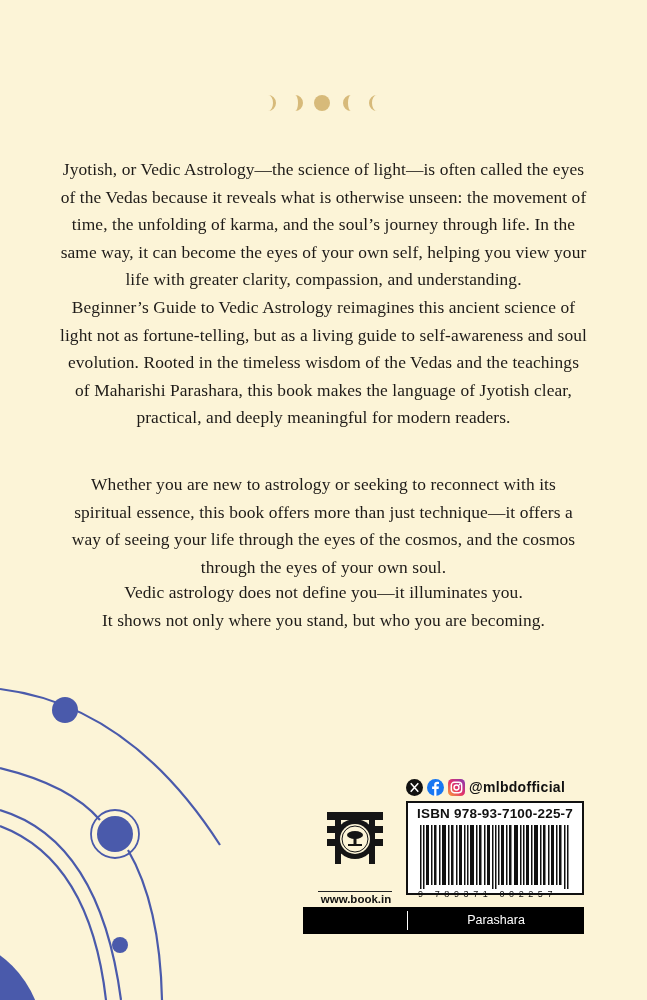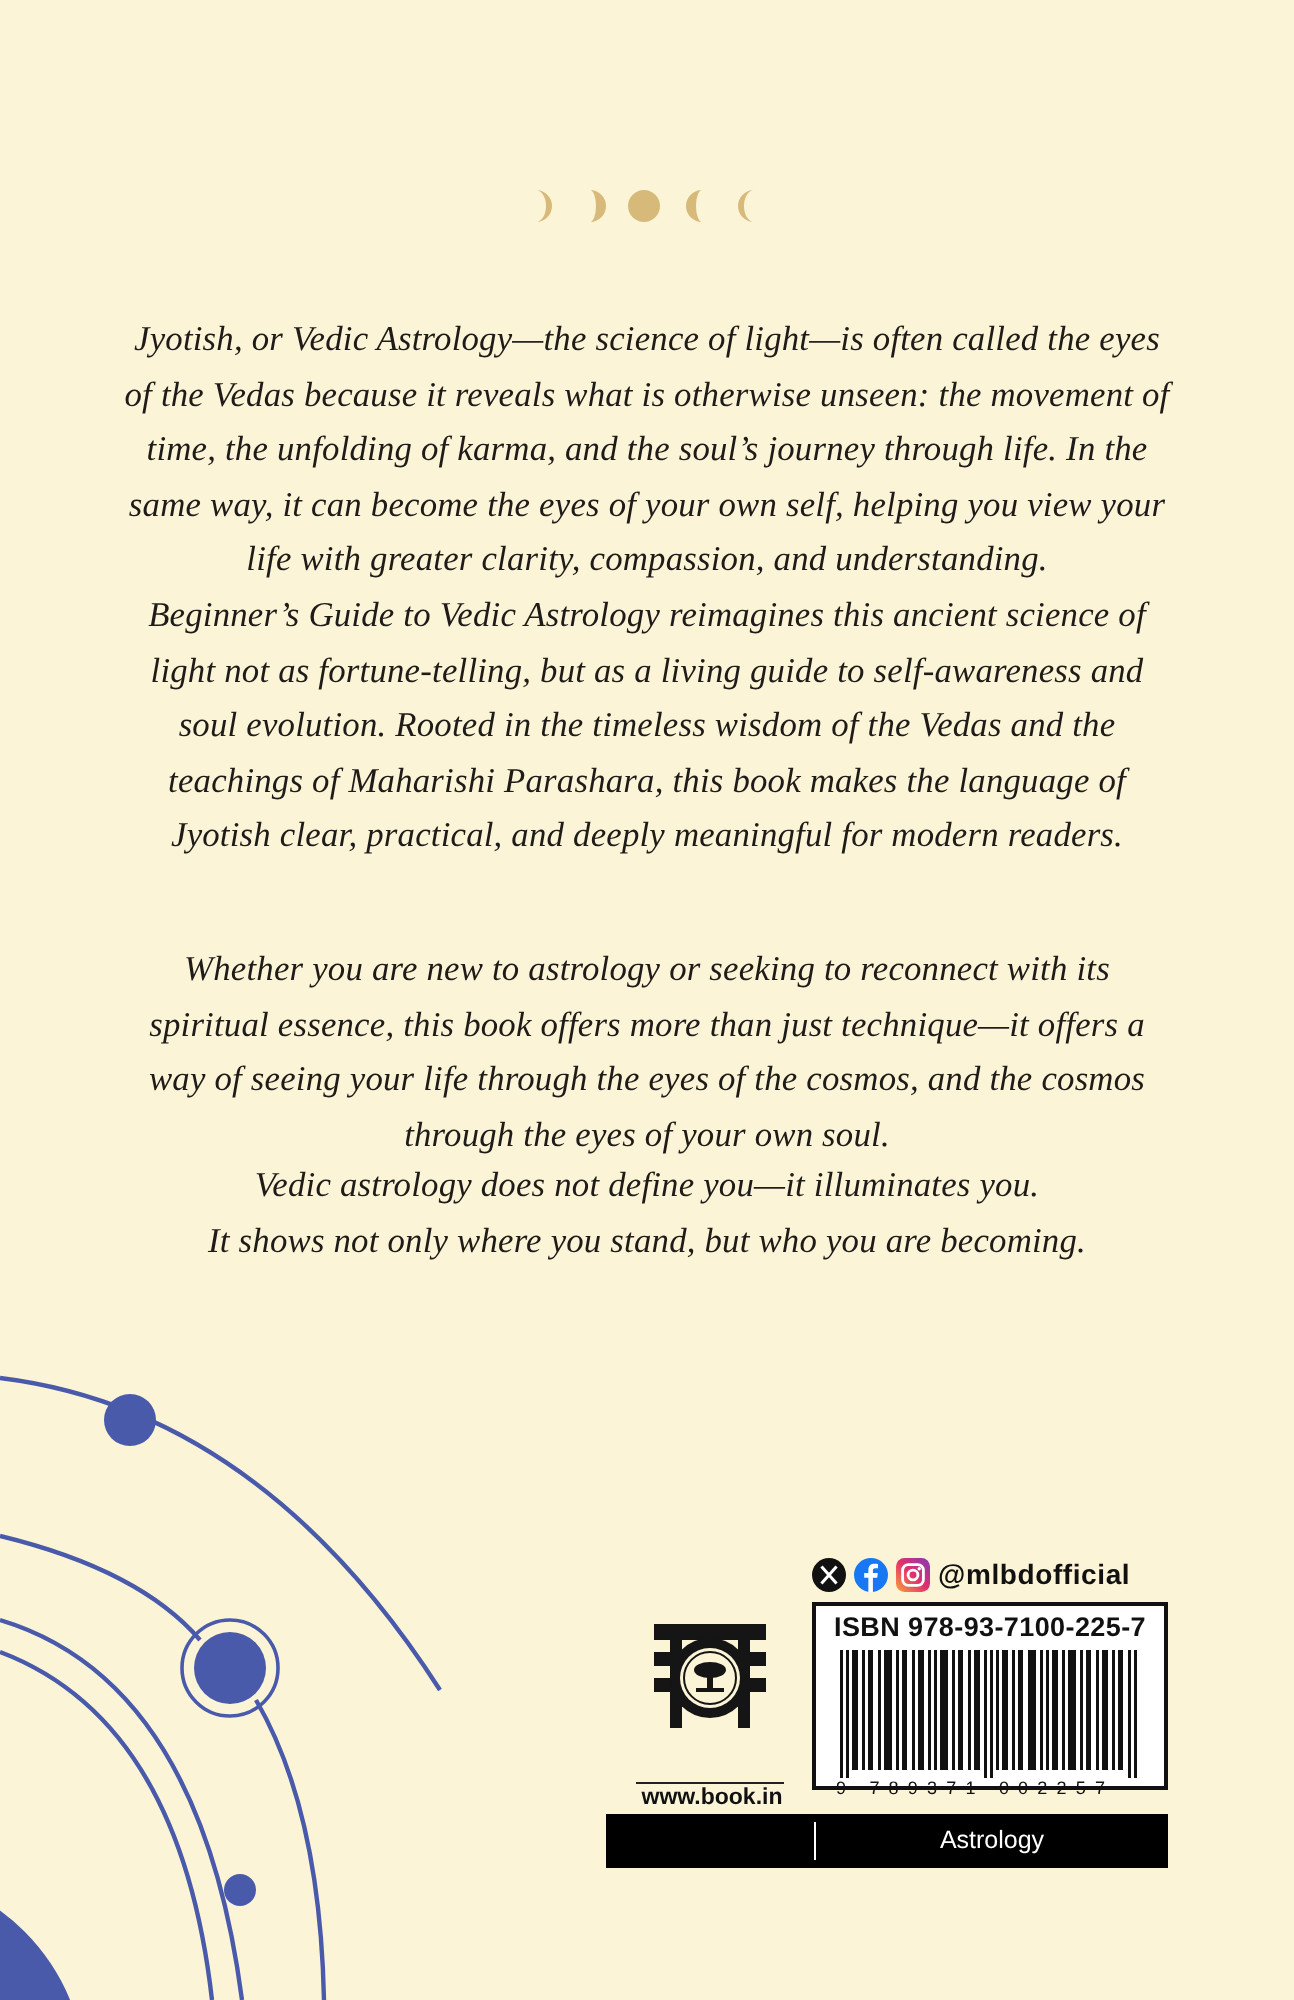--- a/index.html
+++ b/index.html
@@ -11,21 +11,20 @@
     color: #1d1a17;
   }
   .moons {
     position: absolute; left: 0; top: 93px; width: 647px; height: 20px;
   }
   .blurb {
     position: absolute; left: 60px; width: 527px; text-align: center;
     font-family: "Liberation Serif", "DejaVu Serif", serif;
     font-size: 17.4px; line-height: 27.6px; letter-spacing: 0.1px;
     color: #1e1b18;
-    font-style: italic;
   }
   .blurb p { margin: 0; }
   #p1 { top: 156px; }
   #p2 { top: 294px; }
   #p3 { top: 471px; }
   #p4 { top: 579px; }
   .art { position: absolute; left: 0; top: 650px; width: 300px; height: 350px; }
   .logo-area {
     position: absolute; left: 315px; top: 808px; width: 80px; height: 100px;
     text-align: center;
@@ -225,14 +224,14 @@
       <rect x="141" y="0" width="2.5" height="60"></rect>
       <rect x="146" y="0" width="1.5" height="64"></rect>
       <rect x="149" y="0" width="1.5" height="64"></rect>
     </g>
   </svg>
   <div class="barcode-digits">9 789371 002257</div>
 </div>
 
 <div class="cat-bar">
   <div class="cat-divider"></div>
-  <div class="cat-label">Astrology</div>
+  <div class="cat-label">Parashara</div>
 </div>
 
 </body></html>

